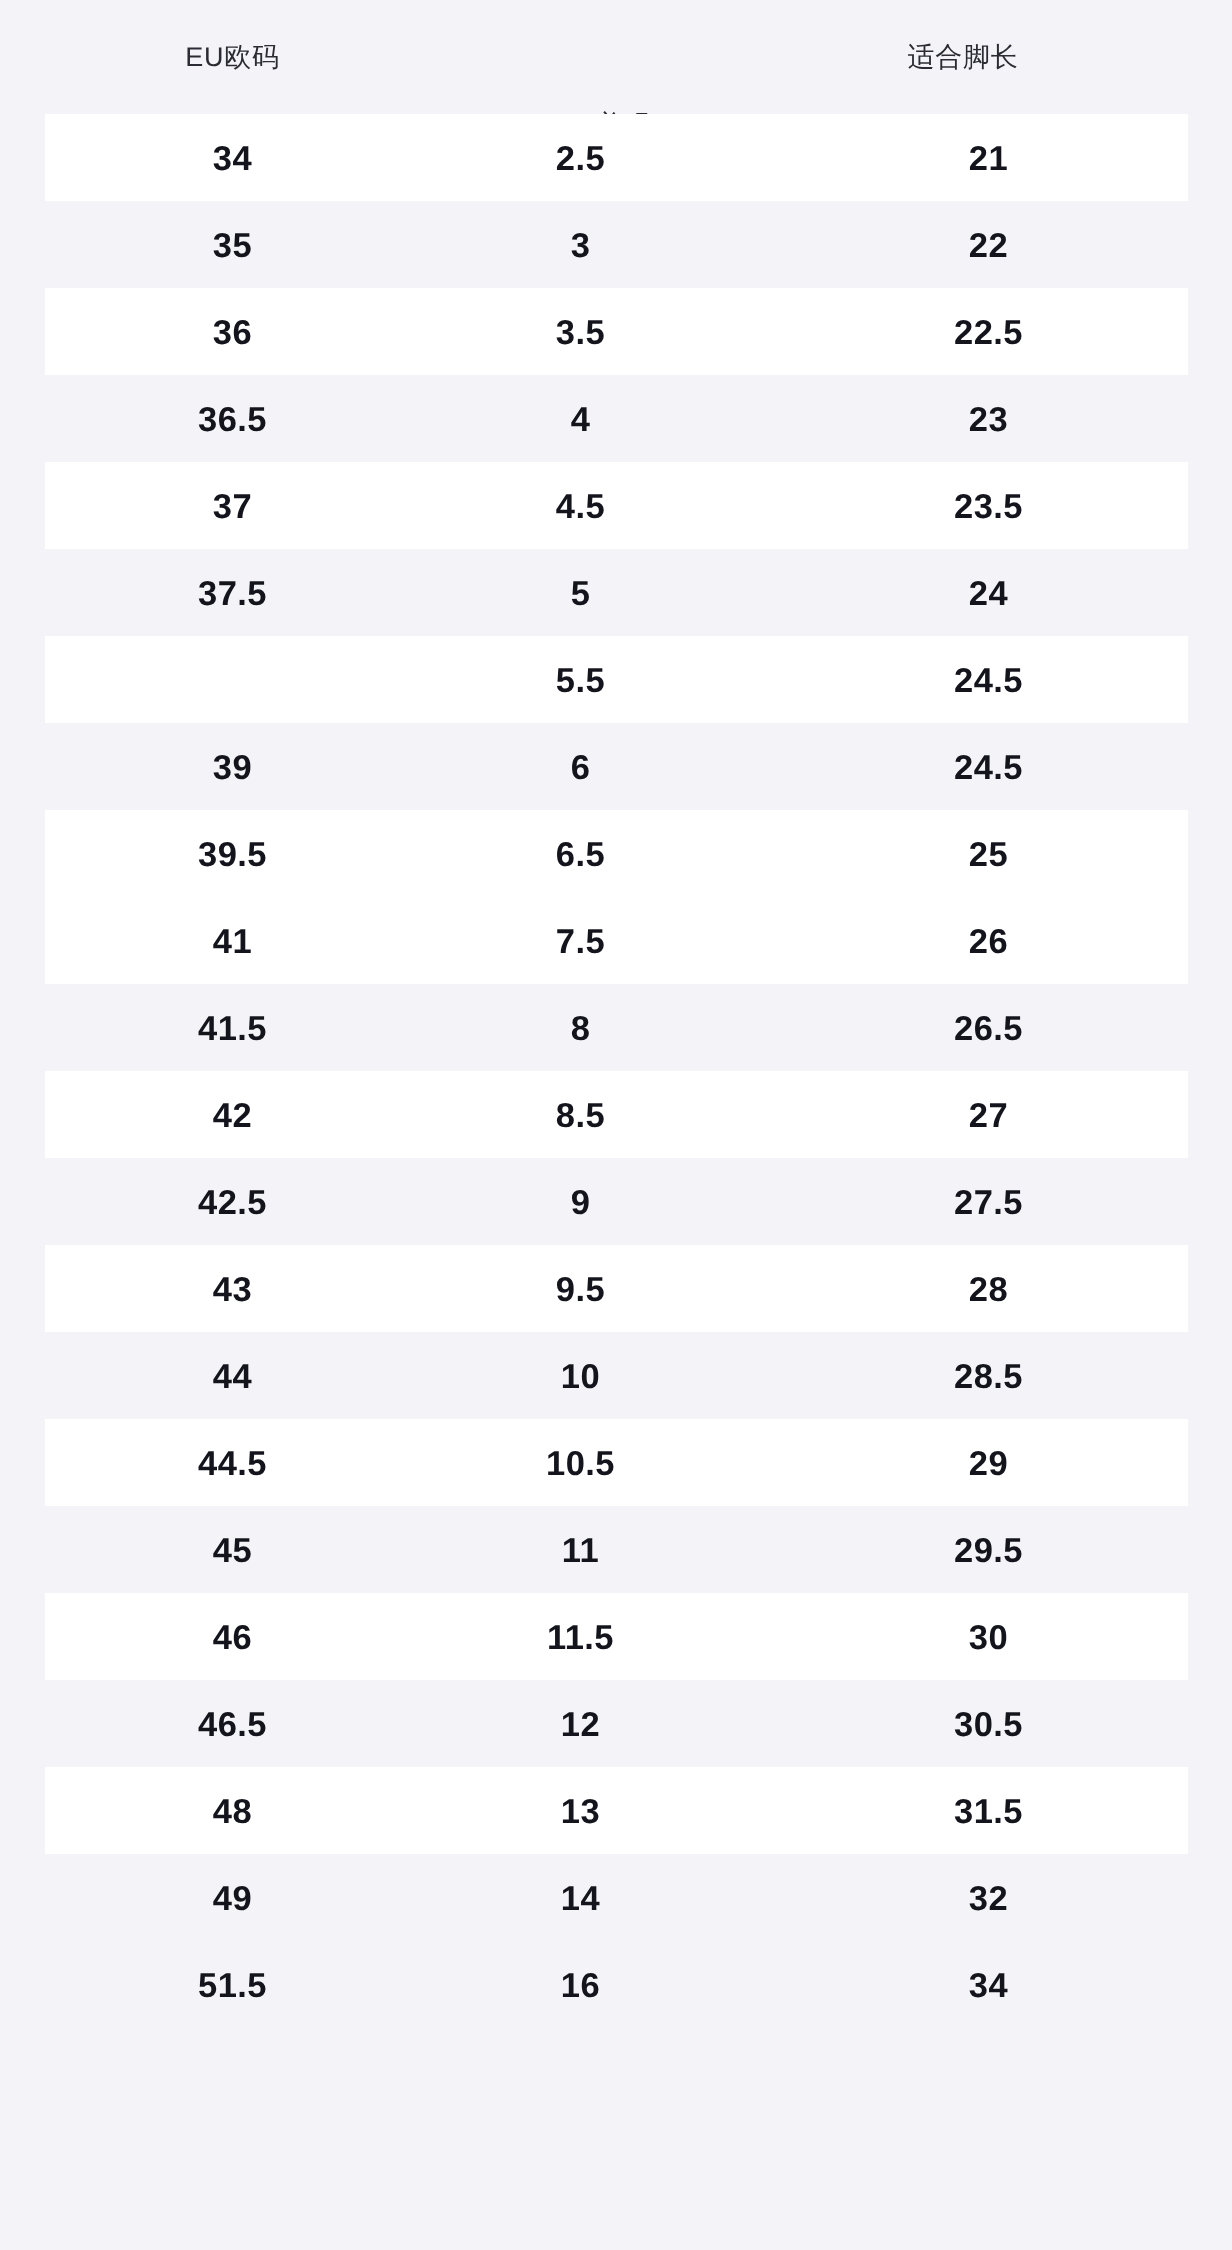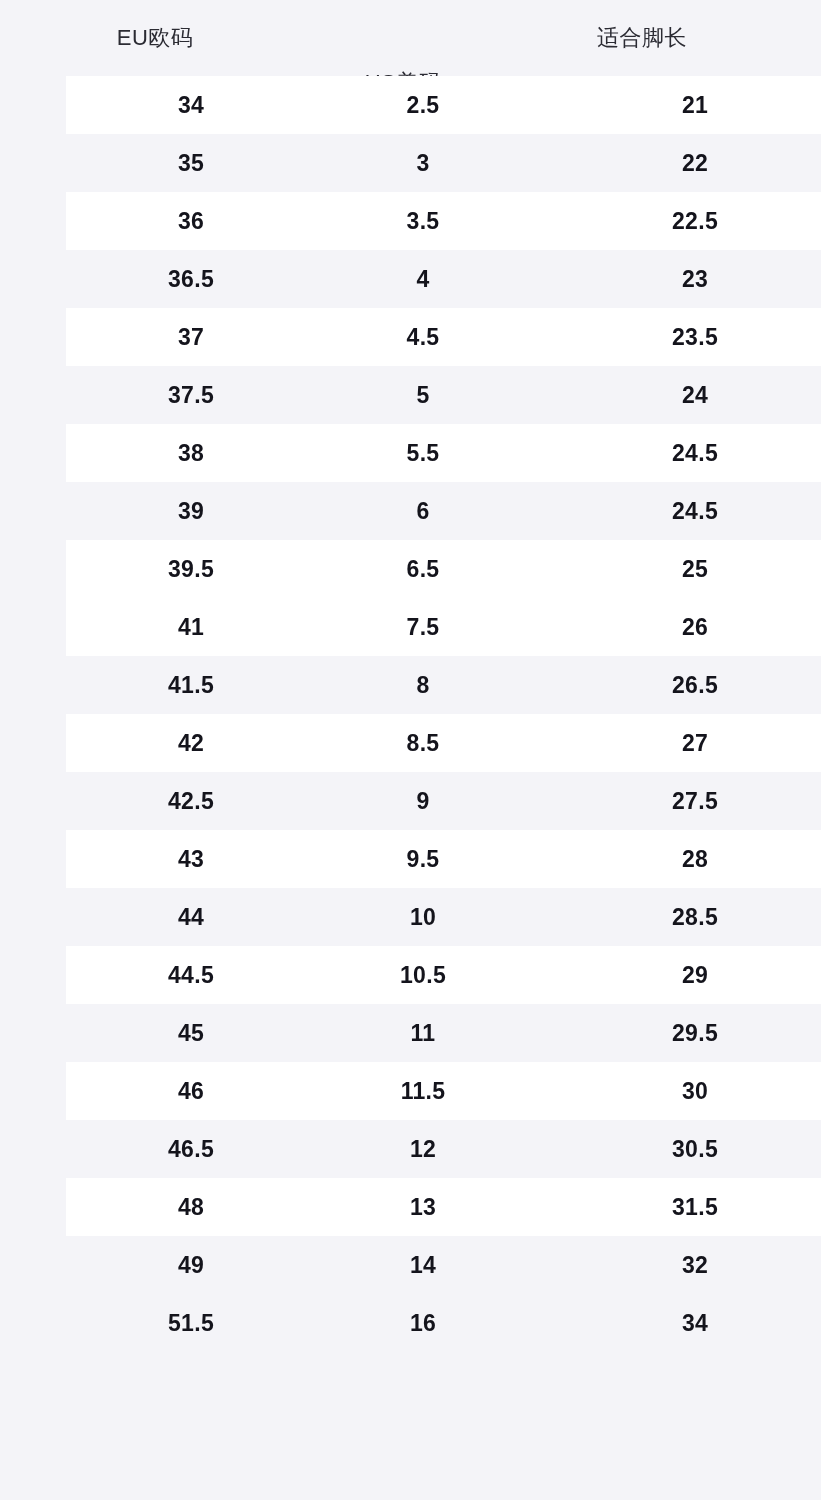--- a/index.html
+++ b/index.html
@@ -30,37 +30,36 @@
     width: 821px;
     height: 76px;
     background: #f4f4f8;
   }
   .table-header .hcell {
     position: absolute;
     top: 0;
     height: 76px;
     line-height: 76px;
     text-align: center;
-    font-size: 22px;
+    font-size: 18px;
     font-weight: 400;
     color: #2b2b33;
     letter-spacing: 0.5px;
     white-space: nowrap;
   }
   .hcell.col0 { left: 30px;  width: 250px; }
   .hcell.col1 { left: 280px; width: 246px; margin-top: 45px; }
   .hcell.col2 { left: 509px; width: 266px; }
 
   
   .table-body {
     position: absolute;
     left: 0;
     top: 76px;
     width: 705px;
-    padding-left: 36px;
   }
 
   .trow {
     position: relative;
     height: 58px;
     background: #f4f4f8;
   }
   .trow .stripe {
     position: absolute;
     left: 30px;
@@ -133,21 +132,20 @@
         <div class="cell col2">23.5</div>
       </div>
       <div class="trow even">
         <div class="stripe"></div>
         <div class="cell col0">37.5</div>
         <div class="cell col1">5</div>
         <div class="cell col2">24</div>
       </div>
       <div class="trow odd">
         <div class="stripe"></div>
-        <div class="cell col0">38</div>
         <div class="cell col1">5.5</div>
         <div class="cell col2">24.5</div>
       </div>
       <div class="trow even">
         <div class="stripe"></div>
         <div class="cell col0">39</div>
         <div class="cell col1">6</div>
         <div class="cell col2">24.5</div>
       </div>
       <div class="trow odd">

